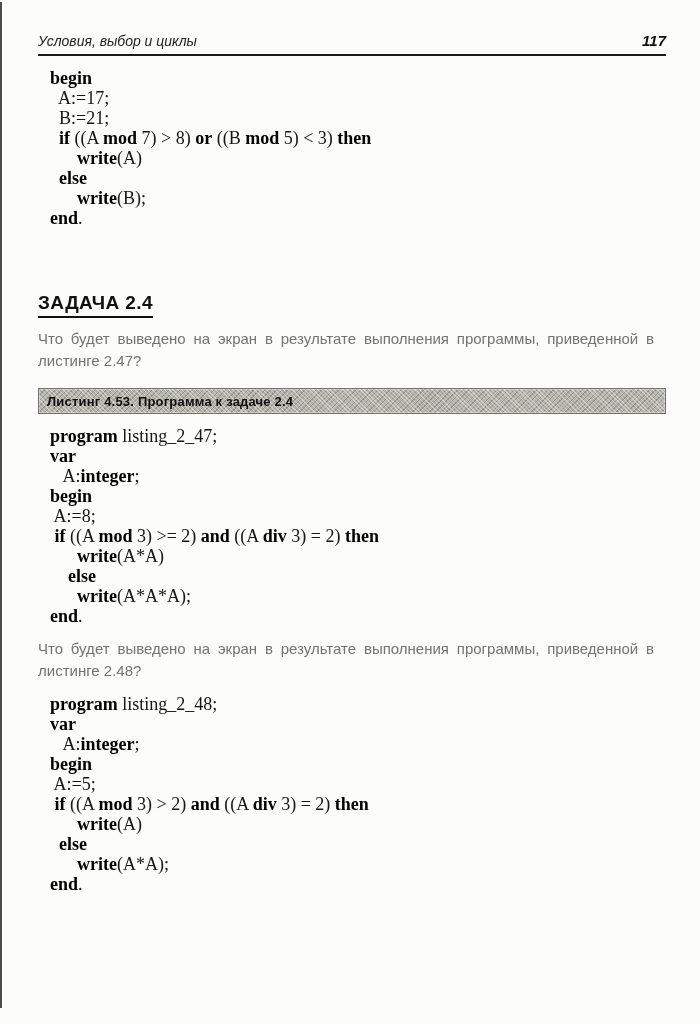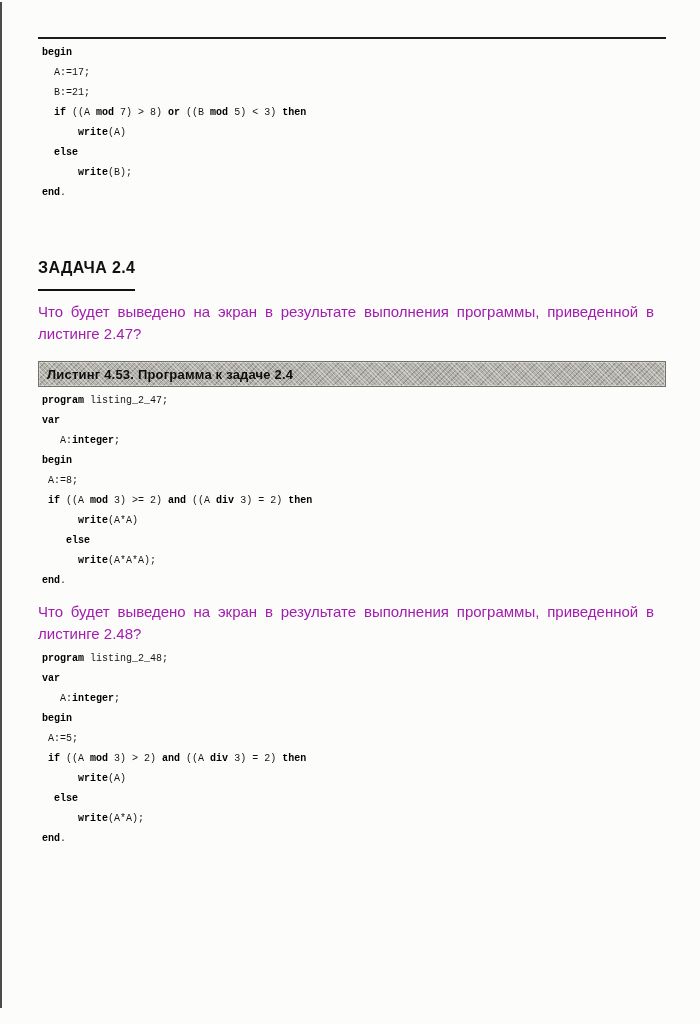--- a/index.html
+++ b/index.html
@@ -17,39 +17,39 @@
     position:absolute;left:0;top:2px;width:2px;height:1006px;
     background:#2b2b27;opacity:.85;
   }
   .hdr{
     display:flex;justify-content:space-between;align-items:baseline;
   }
   .hdr-title{font-style:italic;font-size:14px;color:#222;}
   .hdr-num{font-style:italic;font-weight:bold;font-size:15px;color:#111;}
   .hdr-rule{border:none;border-top:2px solid #1c1c1a;margin:5px 0 0 0;}
   pre.code{
-    margin:4px;
-    font-family:Liberation Mono, monospace;
-    font-size:10px;line-height:20px;
+    margin:12px;
+    font-family:Liberation Serif, serif;
+    font-size:18px;line-height:20px;
     white-space:pre;color:#161616;
   }
   pre.code b{font-weight:bold;color:#000;}
   .code-1{margin-top:20px;}
   .code-after-bar{margin-top:20px;}
   .task-heading{
     display:inline-block;
     margin:52px 0 0 0;
-    font-size:16px;font-weight:bold;letter-spacing:.4px;
+    font-size:19px;font-weight:bold;letter-spacing:.4px;
     border-bottom:2px solid #111;
-    padding-bottom:12px;
+    padding-bottom:2px;
   }
   .task-par{
     margin:10px 12px 0 0;
     font-size:15px;line-height:22px;
-    text-align:justify;color:#a21caf;
+    text-align:justify;color:#737373;
   }
   .listing-bar{
     margin-top:16px;
     height:24px;
     display:flex;align-items:center;
     padding-left:8px;
     border:1px solid #73736c;
     background-color:#b2b1aa;
     background-image:
       repeating-linear-gradient(45deg, rgba(255,255,255,.38) 0 1px, rgba(0,0,0,0) 1px 3px),
@@ -59,20 +59,24 @@
   .listing-bar span{
     font-size:13px;font-weight:bold;color:#0e0e0c;letter-spacing:.2px;
   }
 </style>
 </head>
 <body>
 
 <div class="page">
   <div class="scan-edge"></div>
 
+  <div class="hdr">
+    <span class="hdr-title">Условия, выбор и циклы</span>
+    <span class="hdr-num">117</span>
+  </div>
   <hr class="hdr-rule">
 
   <pre class="code code-1"><b>begin</b>
   A:=17;
   B:=21;
   <b>if</b> ((A <b>mod</b> 7) &gt; 8) <b>or</b> ((B <b>mod</b> 5) &lt; 3) <b>then</b>
       <b>write</b>(A)
   <b>else</b>
       <b>write</b>(B);
 <b>end</b>.</pre>

